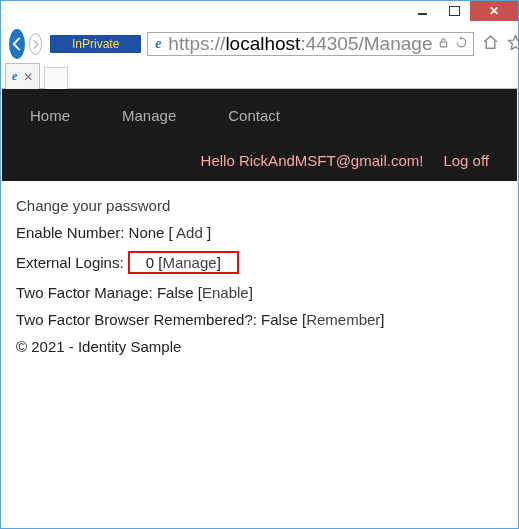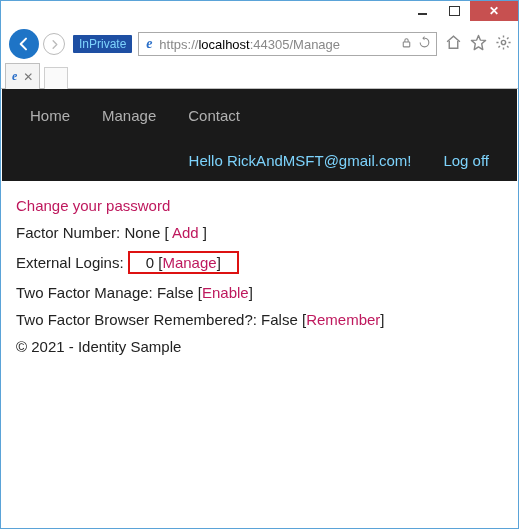--- a/index.html
+++ b/index.html
@@ -13,47 +13,47 @@
   .win-max::before { content: ""; display: block; width: 9px; height: 8px; border: 1.5px solid #333; }
   .win-close { background: #c75050; color: #fff; width: 48px; }
   .win-close::before { content: "\2715"; font-size: 12px; font-weight: bold; }
 
   
   .navrow { height: 30px; display: flex; align-items: center; padding: 0 6px 0 8px; gap: 2px; }
   .back-btn { width: 30px; height: 30px; border-radius: 50%; background: #1e74c6; display: flex; align-items: center; justify-content: center; }
   .back-btn svg { width: 16px; height: 16px; }
   .fwd-btn { width: 22px; height: 22px; border-radius: 50%; border: 1.5px solid #bbb; display: flex; align-items: center; justify-content: center; margin-left: 2px; }
   .fwd-btn svg { width: 11px; height: 11px; }
-  .inprivate { background: #1e4fa3; color: #7dd3fc; font-size: 12px; padding: 2px 6px; margin-left: 6px; border-radius: 1px; }
+  .inprivate { background: #1e4fa3; color: #fde047; font-size: 12px; padding: 2px 22px; margin-left: 6px; border-radius: 1px; }
   .addr { flex: 1; height: 24px; border: 1px solid #aaa; margin-left: 4px; display: flex; align-items: center; background: #fff; }
   .addr-icon { width: 20px; display: flex; align-items: center; justify-content: center; }
   .ie-e { font-family: Georgia, serif; font-style: italic; font-weight: bold; color: #2a6fc9; font-size: 14px; }
-  .addr-text { flex: 1; font-size: 13px; color: #000; overflow: hidden; white-space: nowrap; }
+  .addr-text { flex: 1; font-size: 19px; color: #000; overflow: hidden; white-space: nowrap; }
   .addr-text .gray { color: #888; }
   .addr-ctrl { display: flex; align-items: center; gap: 5px; padding: 0 5px; color: #555; }
   .addr-ctrl svg { width: 13px; height: 13px; }
   .toolbar-icons { display: flex; align-items: center; gap: 8px; padding-left: 6px; color: #777; }
   .toolbar-icons svg { width: 17px; height: 17px; }
 
   
   .tabrow { height: 30px; display: flex; align-items: flex-end; padding-left: 4px; border-bottom: 1px solid #bfbfbf; background: #fff; }
   .tab { height: 26px; max-width: 220px; border: 1px solid #bfbfbf; border-bottom: none; background: #f4f4f4; display: flex; align-items: center; padding: 0 6px; gap: 6px; font-size: 12px; color: #333; position: relative; top: 1px; }
   .tab .ie-e { font-size: 12px; }
   .tab-title { max-width: 160px; overflow: hidden; white-space: nowrap; text-overflow: ellipsis; }
   .tab-close { color: #777; font-size: 12px; }
   .newtab { width: 24px; height: 22px; border: 1px solid #cfcfcf; border-bottom: none; margin-left: 4px; background: #fafafa; position: relative; top: 1px; }
 
   
   .viewport { position: absolute; left: 1px; right: 1px; top: 88px; bottom: 1px; background: #fff; padding: 6px 14px 14px 14px; overflow: hidden; }
   .site-nav { background: #1a1a1a; color: #b0b0b0; padding: 18px 28px 12px 28px; margin: -6px -14px 16px -14px; }
-  .site-nav .row1 { display: flex; gap: 32px; font-size: 15px; }
-  .site-nav .row2 { display: flex; justify-content: flex-end; gap: 32px; margin-top: 28px; font-size: 15px; color: #7dd3fc; }
+  .site-nav .row1 { display: flex; gap: 52px; font-size: 15px; }
+  .site-nav .row2 { display: flex; justify-content: flex-end; gap: 20px; margin-top: 28px; font-size: 15px; color: #fca5a5; }
 
   .content p { font-size: 15px; color: #222; margin: 10px 0; }
-  .content a, .link { color: #be185d; text-decoration: none; cursor: pointer; margin-top: 40px; }
+  .content a, .link { color: #404040; text-decoration: none; cursor: pointer; margin-top: 40px; }
   .highlight-box { border: 2px solid #d11; display: inline-block; padding: 1px 16px; }
   .footer { margin-top: 48px; font-size: 15px; color: #222; }
   .sep { display: inline; }
 </style>
 </head>
 <body>
 
 <div class="titlebar">
   <div class="win-btn win-min"></div>
   <div class="win-btn win-max"></div>
@@ -133,21 +133,21 @@
     <div class="row2">
       <span>Hello RickAndMSFT@gmail.com!</span>
       <span>Log off</span>
     </div>
   </div>
 
   <div class="content">
     <p><a class="link">Change your password</a></p>
 
     <p>
-      <span>Factor Number: </span><span>None</span><span class="sep"> [ </span><a class="link">Add</a><span class="sep"> ]</span>
+      <span>Enable Number: </span><span>None</span><span class="sep"> [ </span><a class="link">Add</a><span class="sep"> ]</span>
     </p>
 
     <p>
       <span>External Logins: </span><span class="highlight-box"><span>0</span><span class="sep"> [</span><a class="link">Manage</a><span class="sep">]</span></span>
     </p>
 
     <p>
       <span>Two Factor Manage: </span><span>False</span><span class="sep"> [</span><a class="link">Enable</a><span class="sep">]</span>
     </p>
 

